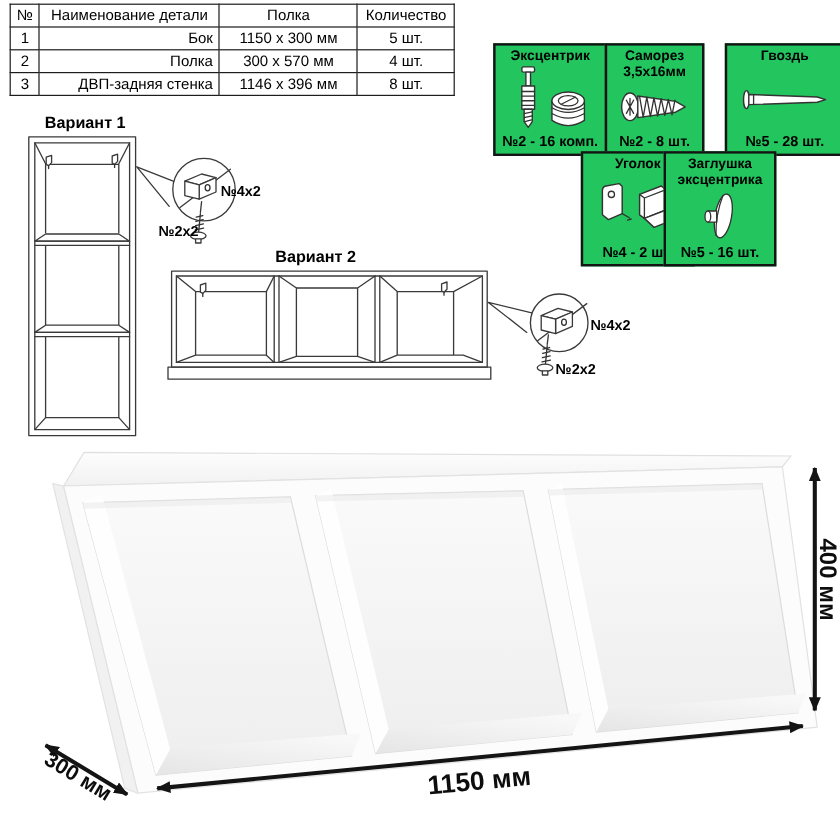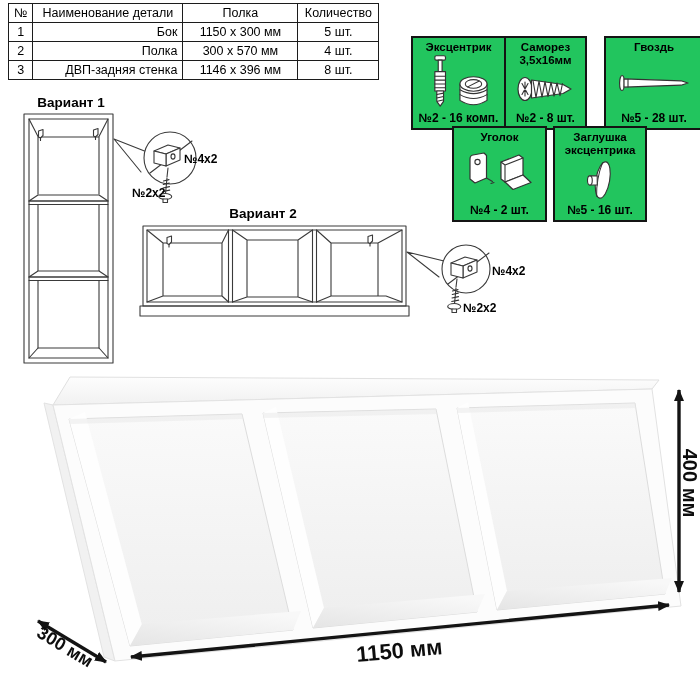--- a/index.html
+++ b/index.html
@@ -109,21 +109,21 @@
   <div class="hwicon">
     <svg width="72" height="18" viewBox="0 0 72 18">
       <ellipse class="ic" cx="4" cy="9" rx="2.4" ry="7.5"></ellipse>
       <path class="ic" d="M6,4.8 L63,6.8 L70,9 L63,11.2 L6,13.2 Z"></path>
       <path class="icl" d="M10,5 L10,13"></path>
     </svg>
   </div>
   <div class="hwlabel">№5 - 28 шт.</div>
 </div>
 
-<div class="hwcell" style="left:452px;top:126px;width:95px;height:96px">
+<div class="hwcell" style="left:484px;top:126px;width:95px;height:96px">
   <div class="hwtitle">Уголок</div>
   <div class="hwicon">
     <svg width="66" height="44" viewBox="0 0 66 44">
       <path class="ic" d="M3,7 Q3,3.5 6,3 L17,1 L19.5,3.5 L19.5,26 L8,31 L3,27 Z"></path>
       <circle class="icl" cx="10.5" cy="10" r="2.6"></circle>
       <path class="icl" d="M19.5,26 l6,3.5 M24,31.5 l3,-1"></path>
       <path class="ic" d="M34,10 L52,3 L56,6 L56,23 L38,30 L34,27 Z"></path>
       <path class="ic" d="M38,30 L56,23 L64,30.5 L46,37.5 Z"></path>
       <path class="icl" d="M34,10 L38,13 L38,30 M38,13 L56,6"></path>
     </svg>

